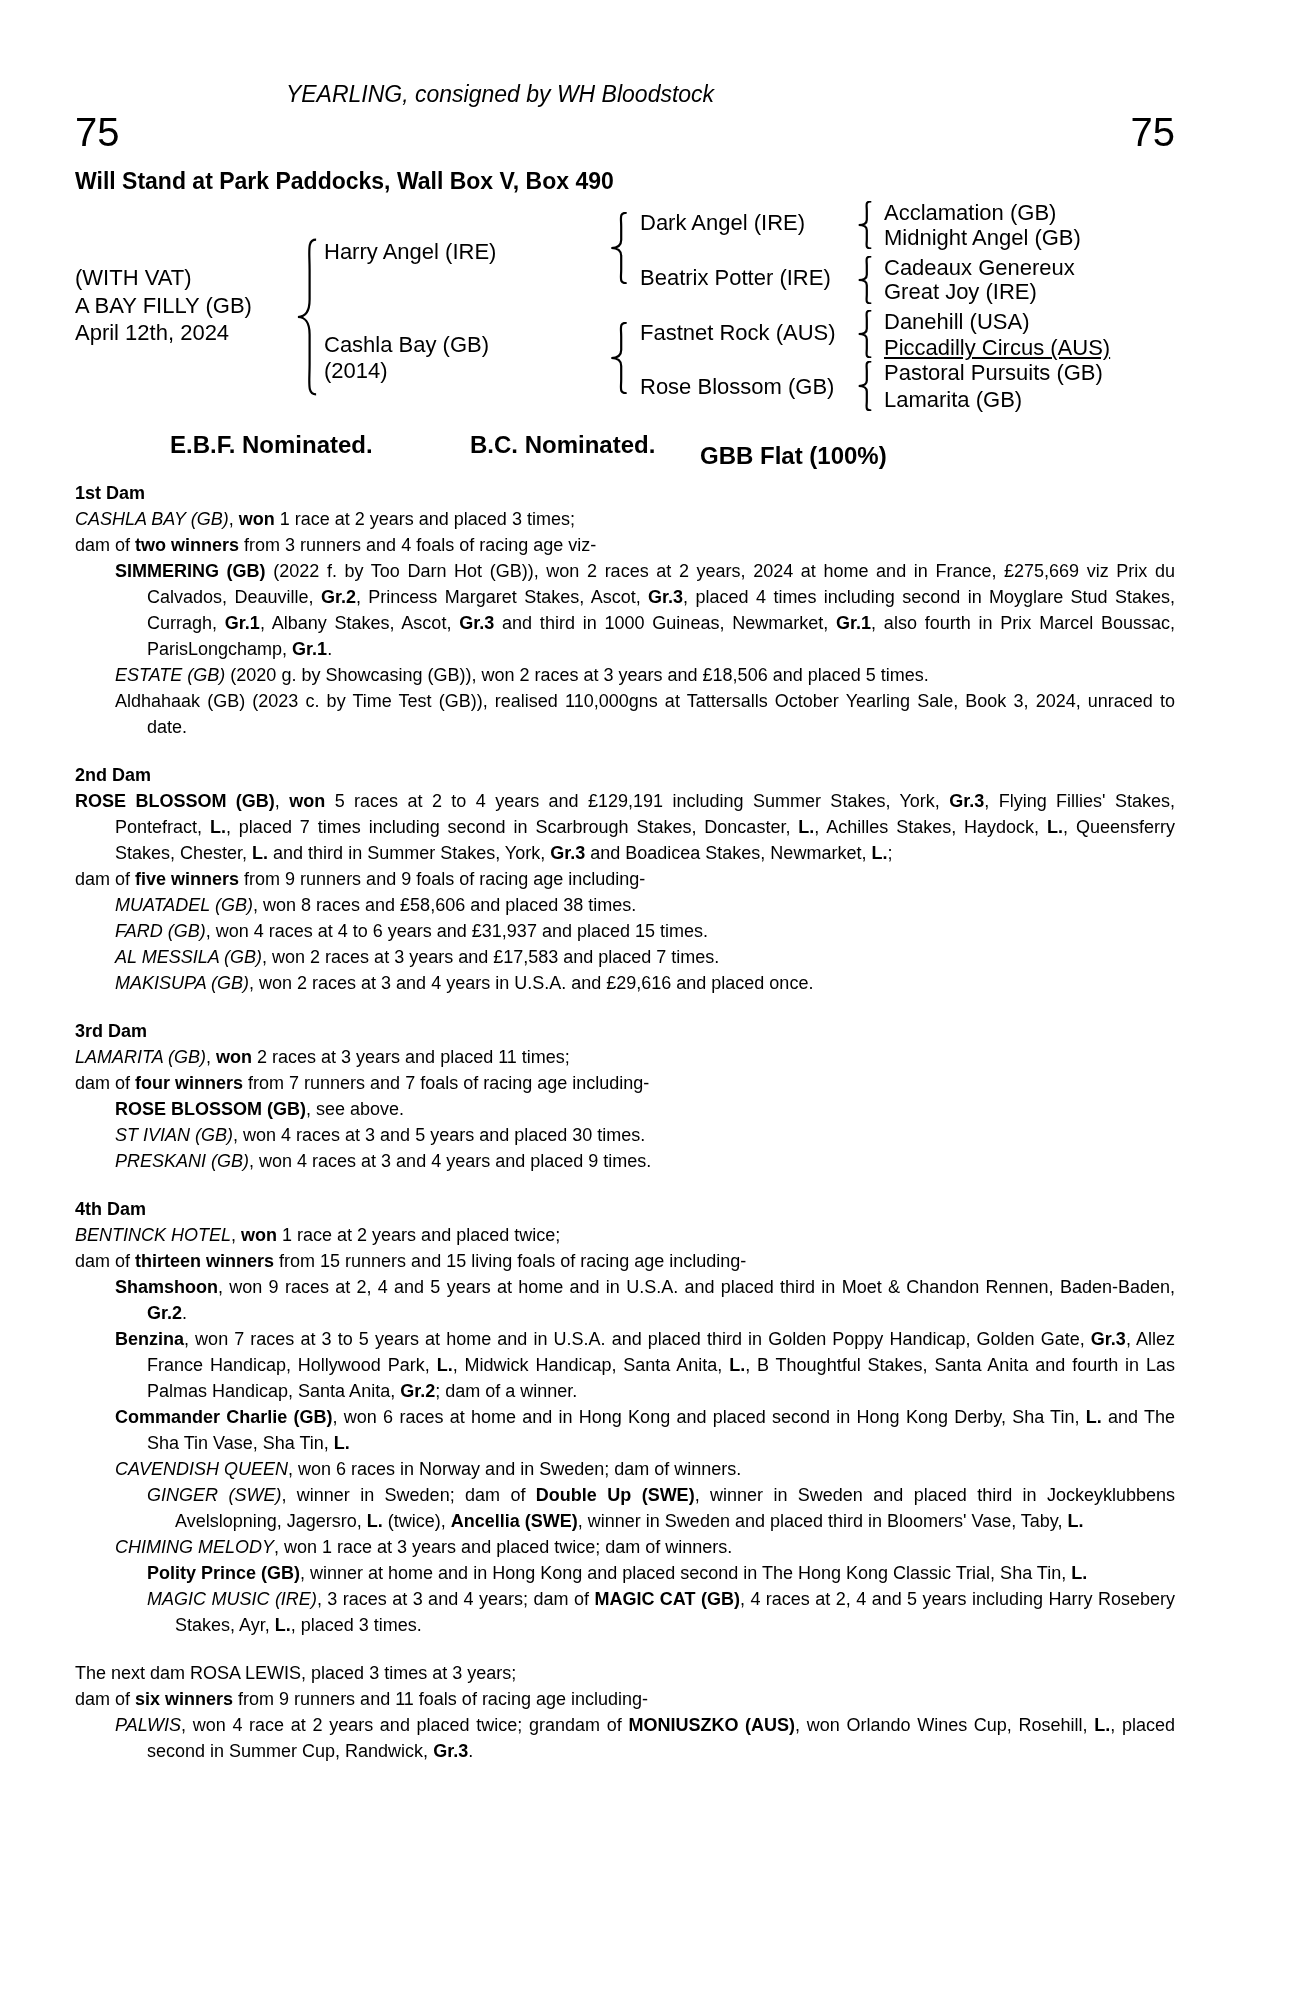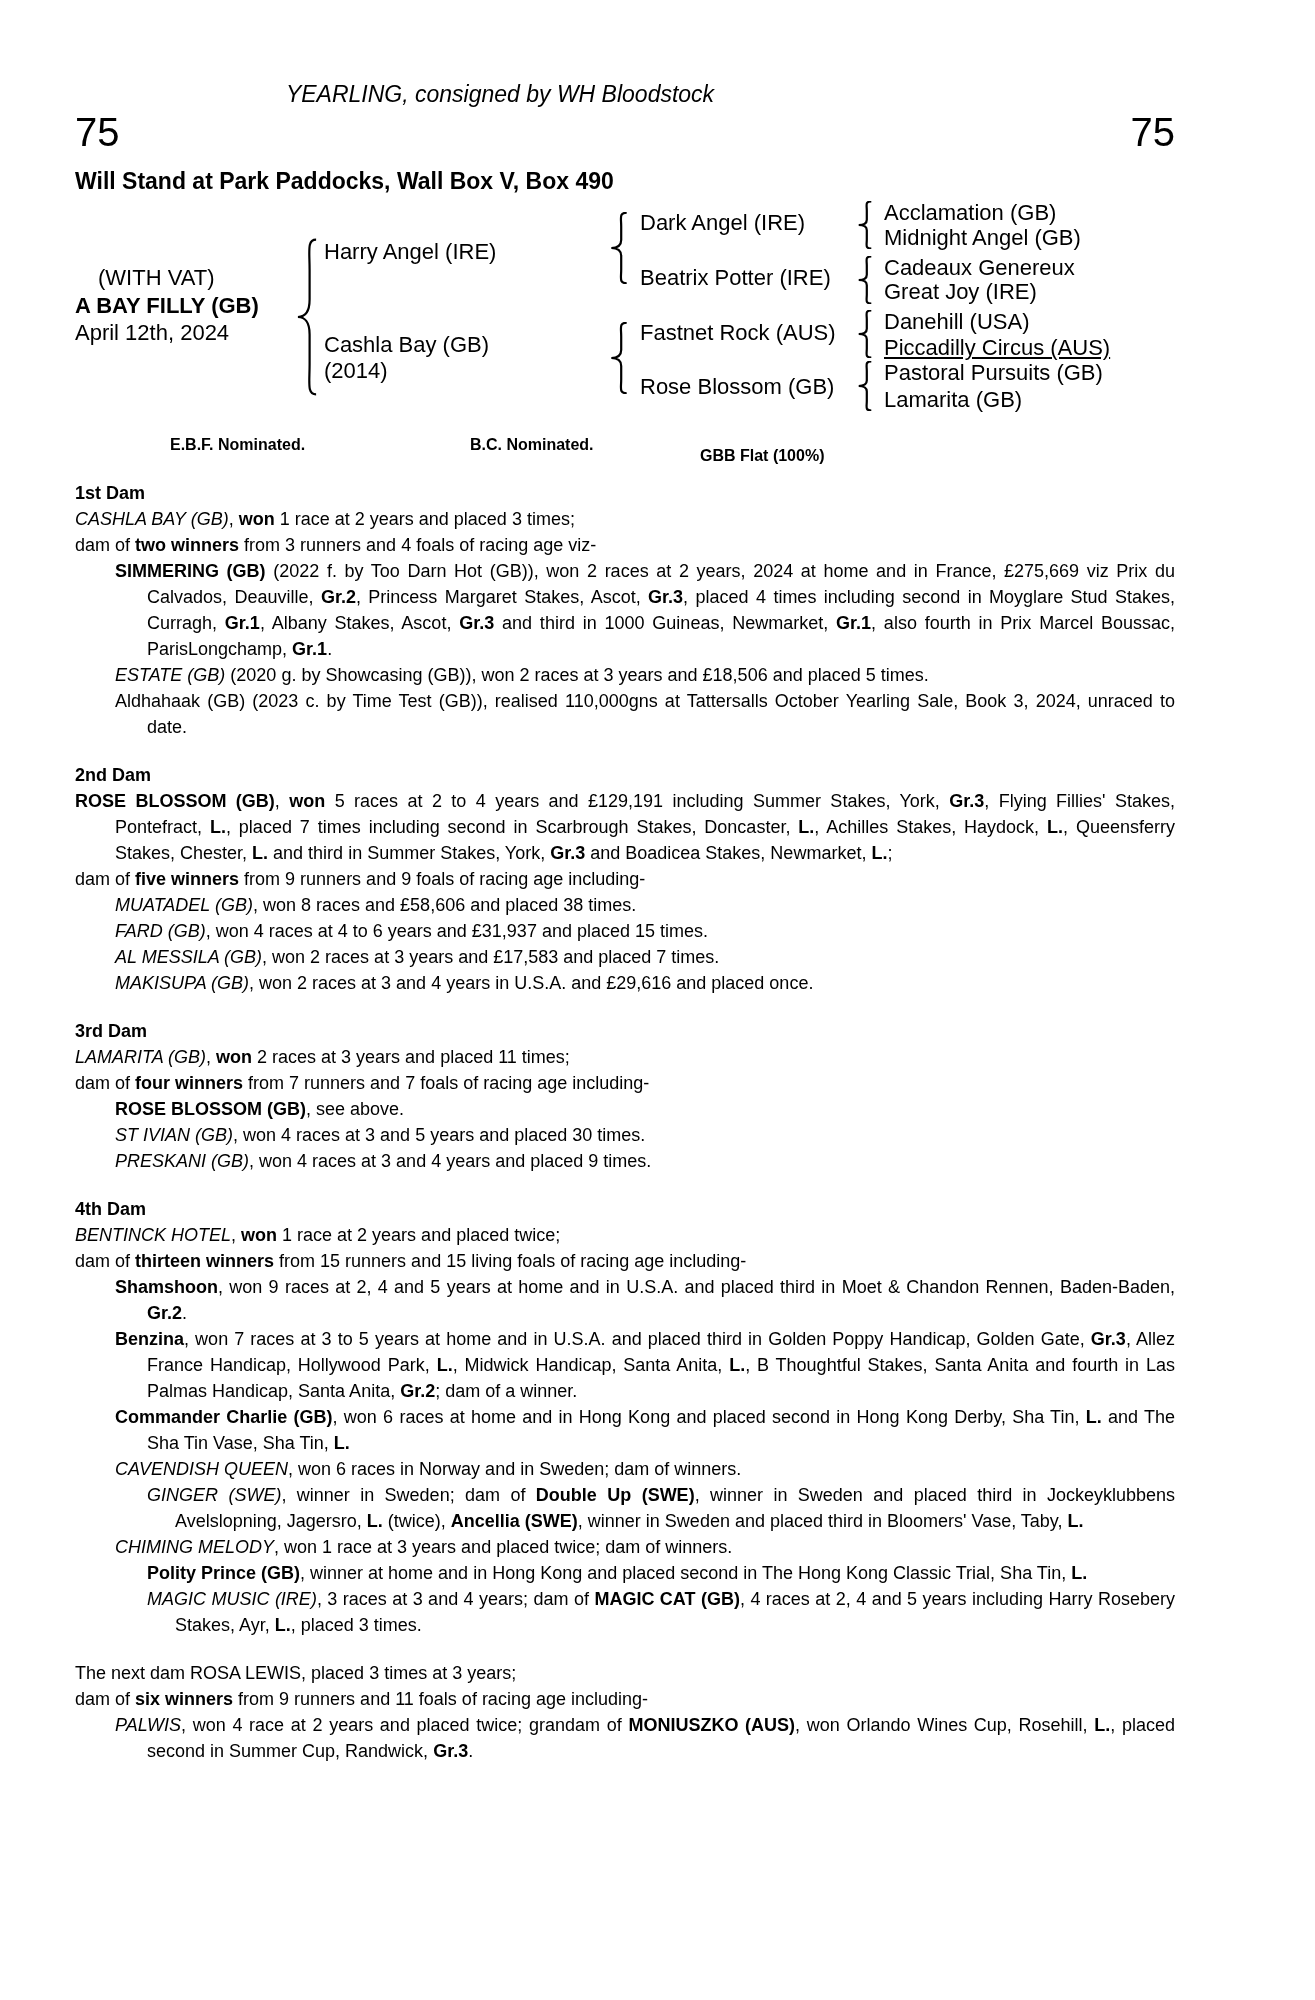--- a/index.html
+++ b/index.html
@@ -3,22 +3,22 @@
 <meta charset="utf-8">
 <style>
   html,body{margin:0;padding:0;background:#ffffff;}
   body{width:1315px;height:2000px;position:relative;font-family:"Liberation Sans",sans-serif;color:#000;}
   .consign{margin:80px 0 0 75px;width:850px;text-align:center;font-size:23px;font-style:italic;line-height:28px;}
   .lot-row{display:flex;justify-content:space-between;padding:0 140px 0 75px;margin-top:2px;font-size:40px;font-weight:normal;line-height:44px;}
   .stand{padding-left:75px;margin-top:14px;font-weight:bold;font-size:23px;line-height:26px;}
   
   .pedigree{position:relative;height:232px;margin-top:6px;font-size:22px;}
   .ped-item{position:absolute;white-space:nowrap;line-height:26px;}
-  .pp-vat{left:75px;top:65px;margin-left:23px;}
-  .pp-horse{left:75px;top:93px;font-weight:bold;}
+  .pp-vat{left:75px;top:65px;}
+  .pp-horse{left:75px;top:93px;font-weight:normal;}
   .pp-foal{left:75px;top:120px;}
   .pp-sire{left:324px;top:39px;}
   .pp-dam{left:324px;top:132px;}
   .pp-damyr{left:324px;top:158px;}
   .pp-ss{left:640px;top:10px;}
   .pp-sd{left:640px;top:65px;}
   .pp-ds{left:640px;top:120px;}
   .pp-dd{left:640px;top:174px;}
   .pp-sss{left:884px;top:0px;}
   .pp-ssd{left:884px;top:25px;}
@@ -31,21 +31,21 @@
   .brace{position:absolute;}
   .brace svg{width:100%;height:100%;display:block;}
   .br-main{left:294px;top:38px;width:26px;height:158px;}
   .br-s{left:608px;top:12px;width:22px;height:72px;}
   .br-d{left:608px;top:122px;width:22px;height:72px;}
   .br-g1{left:856px;top:1px;width:18px;height:48px;}
   .br-g2{left:856px;top:56px;width:18px;height:48px;}
   .br-g3{left:856px;top:110px;width:18px;height:48px;}
   .br-g4{left:856px;top:161px;width:18px;height:50px;}
   
-  .noms{position:relative;height:26px;font-weight:bold;font-size:16px;line-height:26px;padding-left:32px;}
+  .noms{position:relative;height:26px;font-weight:bold;font-size:24px;line-height:26px;padding-left:32px;}
   .nom{position:absolute;white-space:nowrap;}
   .nom-ebf{left:170px;}
   .nom-bc{left:470px;}
   .nom-gbb{left:700px;margin-top:11px;}
   
   .sections{padding:0 140px 0 75px;font-size:18px;line-height:26px;text-align:justify;}
   .section{margin-top:22px;}
   .sec-h{font-weight:bold;}
   .para{margin:0;}
   .p0h{padding-left:40px;text-indent:-40px;}

